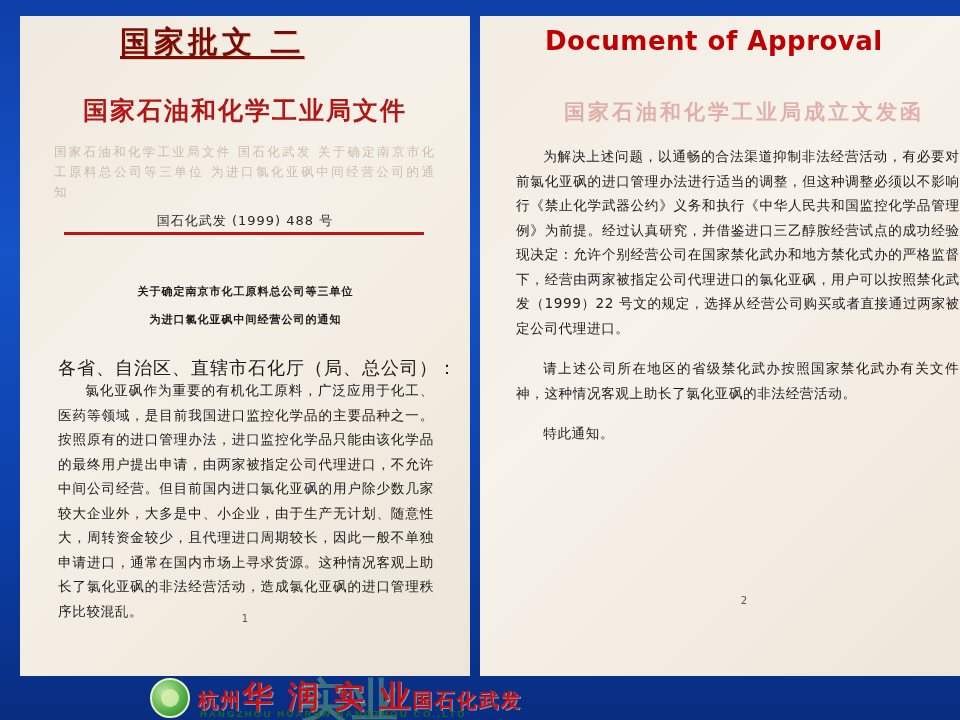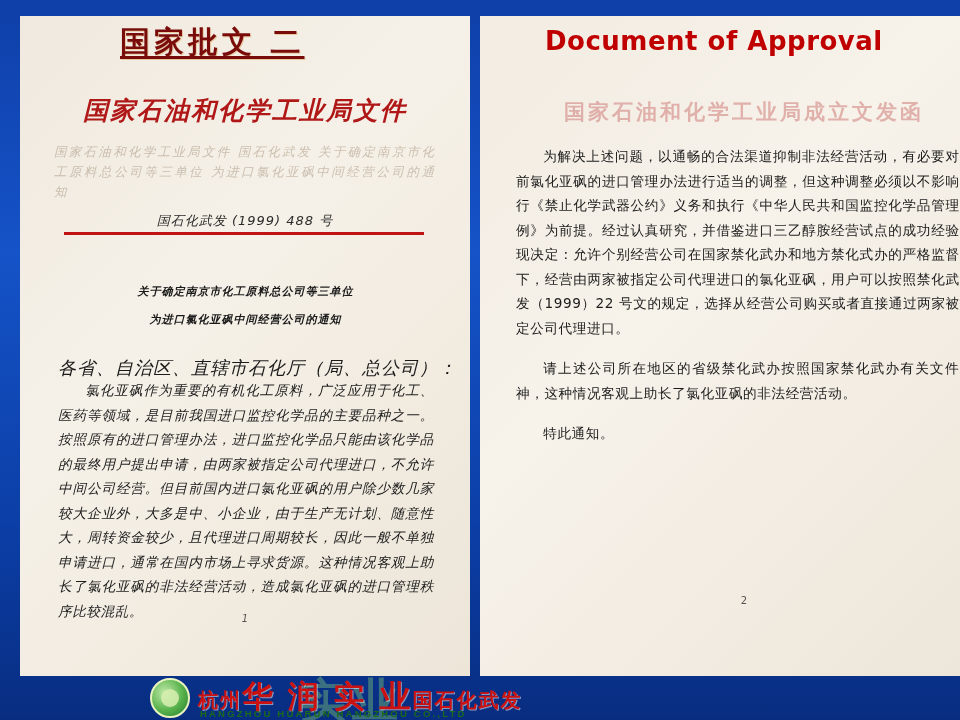--- a/index.html
+++ b/index.html
@@ -25,21 +25,20 @@
     position: absolute;
     background: #f4eee4;
     overflow: hidden;
   }
   .doc-left {
     left: 20px;
     top: 16px;
     width: 450px;
     height: 660px;
     background: linear-gradient(135deg, #efe9df 0%, #f6f1e8 40%, #ece5d8 100%);
-    font-style: italic;
   }
   .doc-right {
     left: 480px;
     top: 16px;
     width: 528px;
     height: 660px;
     background: linear-gradient(135deg, #f2ece2 0%, #f7f2ea 40%, #ece5d9 100%);
   }
   .doc-inner {
     position: absolute;

